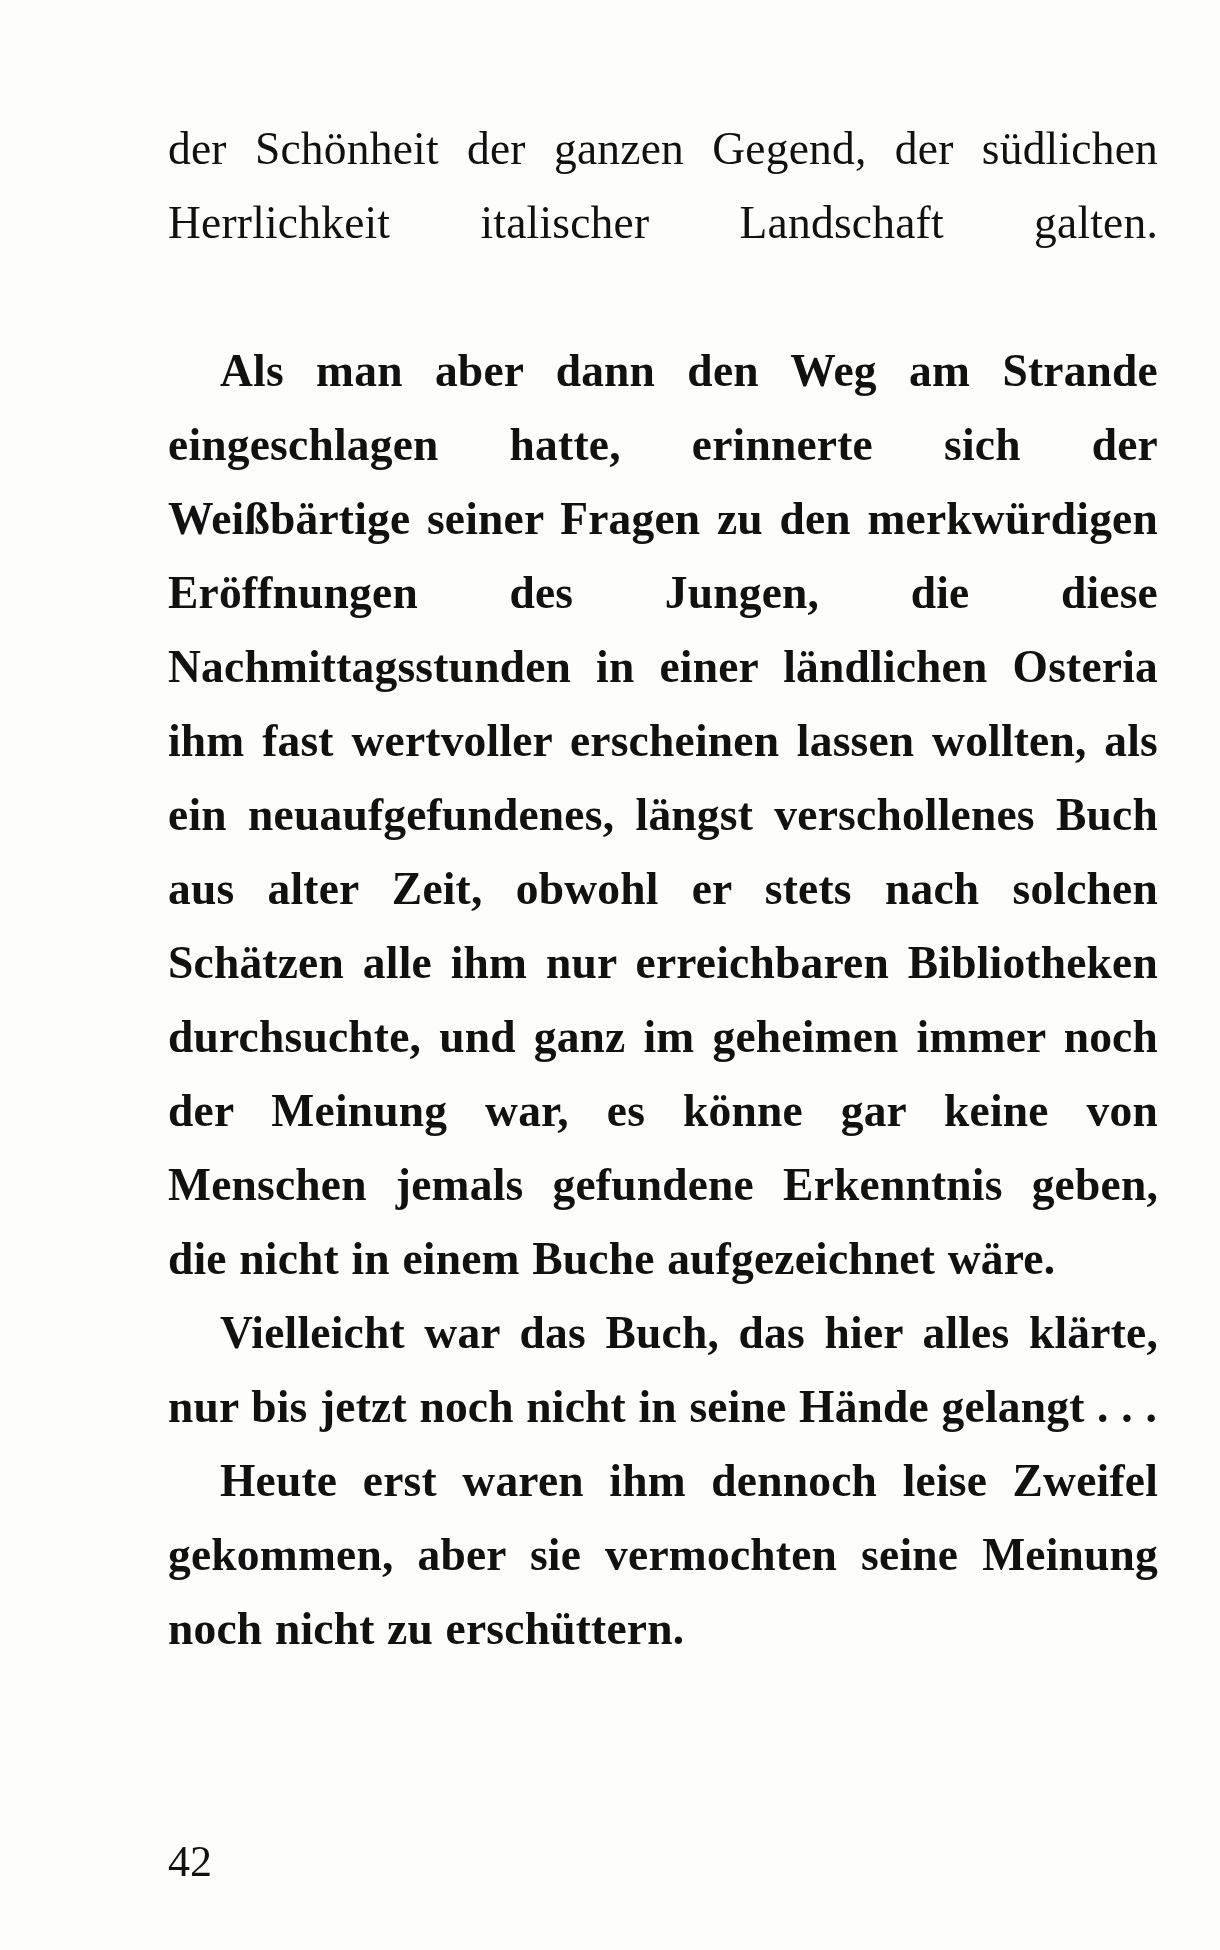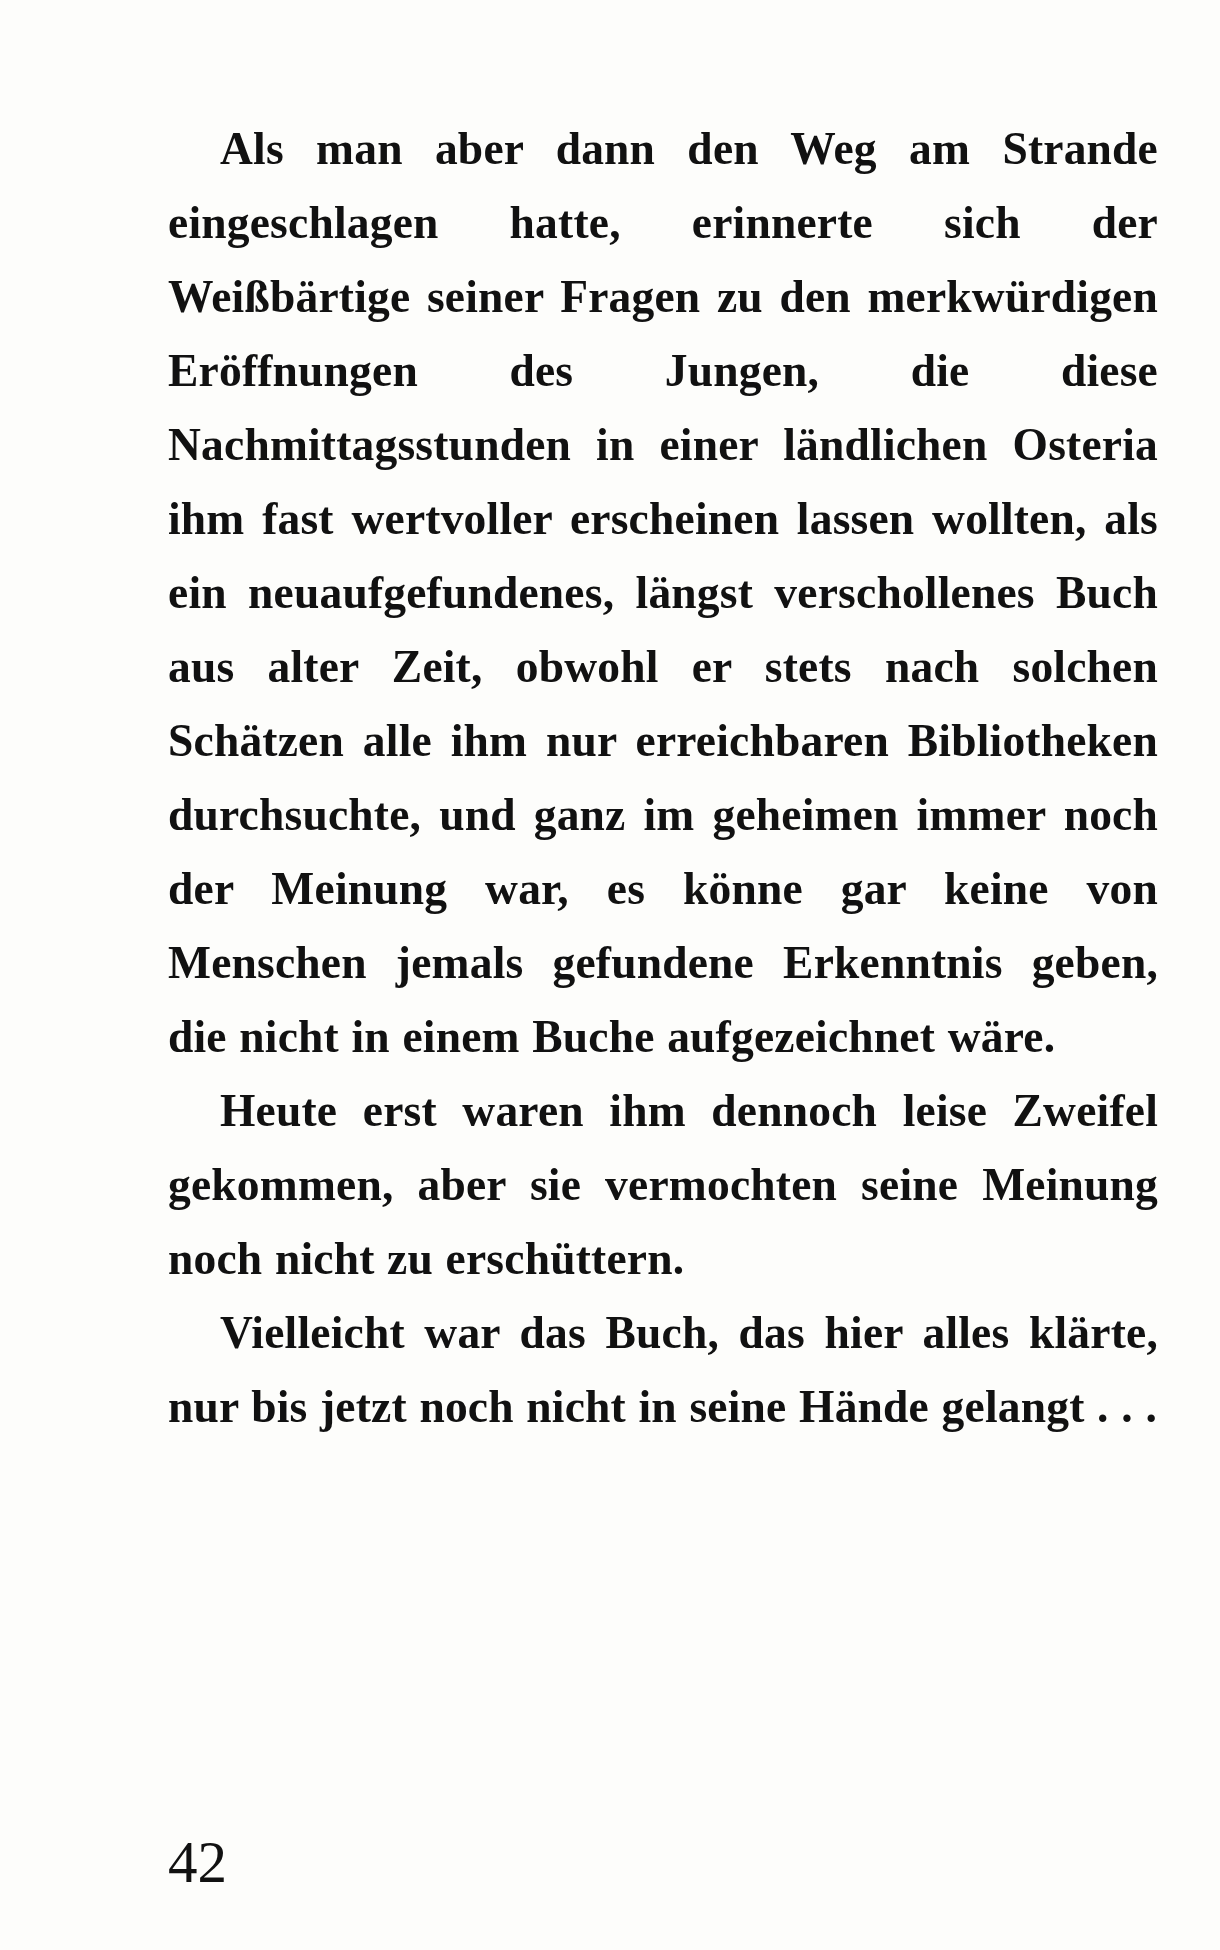--- a/index.html
+++ b/index.html
@@ -46,31 +46,32 @@
   
   p.stretch-last::after {
     content: "";
     display: inline-block;
     width: 100%;
   }
   .folio {
     position: absolute;
     left: 168px;
     top: 1836px;
-    font-size: 59px;
+    font-size: 44px;
     line-height: 52px;
     color: #111111;
   }
 </style>
 </head>
 <body>
 
 <div class="page">
 
   <div class="text-block">
+    <p class="stretch-last">der Schönheit der ganzen Gegend, der südlichen Herrlichkeit italischer Landschaft galten.</p>
     <p class="indent">Als man aber dann den Weg am Strande eingeschlagen hatte, erinnerte sich der Weißbärtige seiner Fragen zu den merkwürdigen Eröffnungen des Jungen, die diese Nachmittagsstunden in einer ländlichen Osteria ihm fast wertvoller erscheinen lassen wollten, als ein neuaufgefundenes, längst verschollenes Buch aus alter Zeit, obwohl er stets nach solchen Schätzen alle ihm nur erreichbaren Bibliotheken durchsuchte, und ganz im geheimen immer noch der Meinung war, es könne gar keine von Menschen jemals gefundene Erkenntnis geben, die nicht in einem Buche aufgezeichnet wäre.</p>
+    <p class="indent">Vielleicht war das Buch, das hier alles klärte, nur bis jetzt noch nicht in seine Hände gelangt . . .</p>
     <p class="indent">Heute erst waren ihm dennoch leise Zweifel gekommen, aber sie vermochten seine Meinung noch nicht zu erschüttern.</p>
-    <p class="indent">Vielleicht war das Buch, das hier alles klärte, nur bis jetzt noch nicht in seine Hände gelangt . . .</p>
   </div>
 
   <div class="folio">42</div>
 
 </div>
 
 </body></html>

